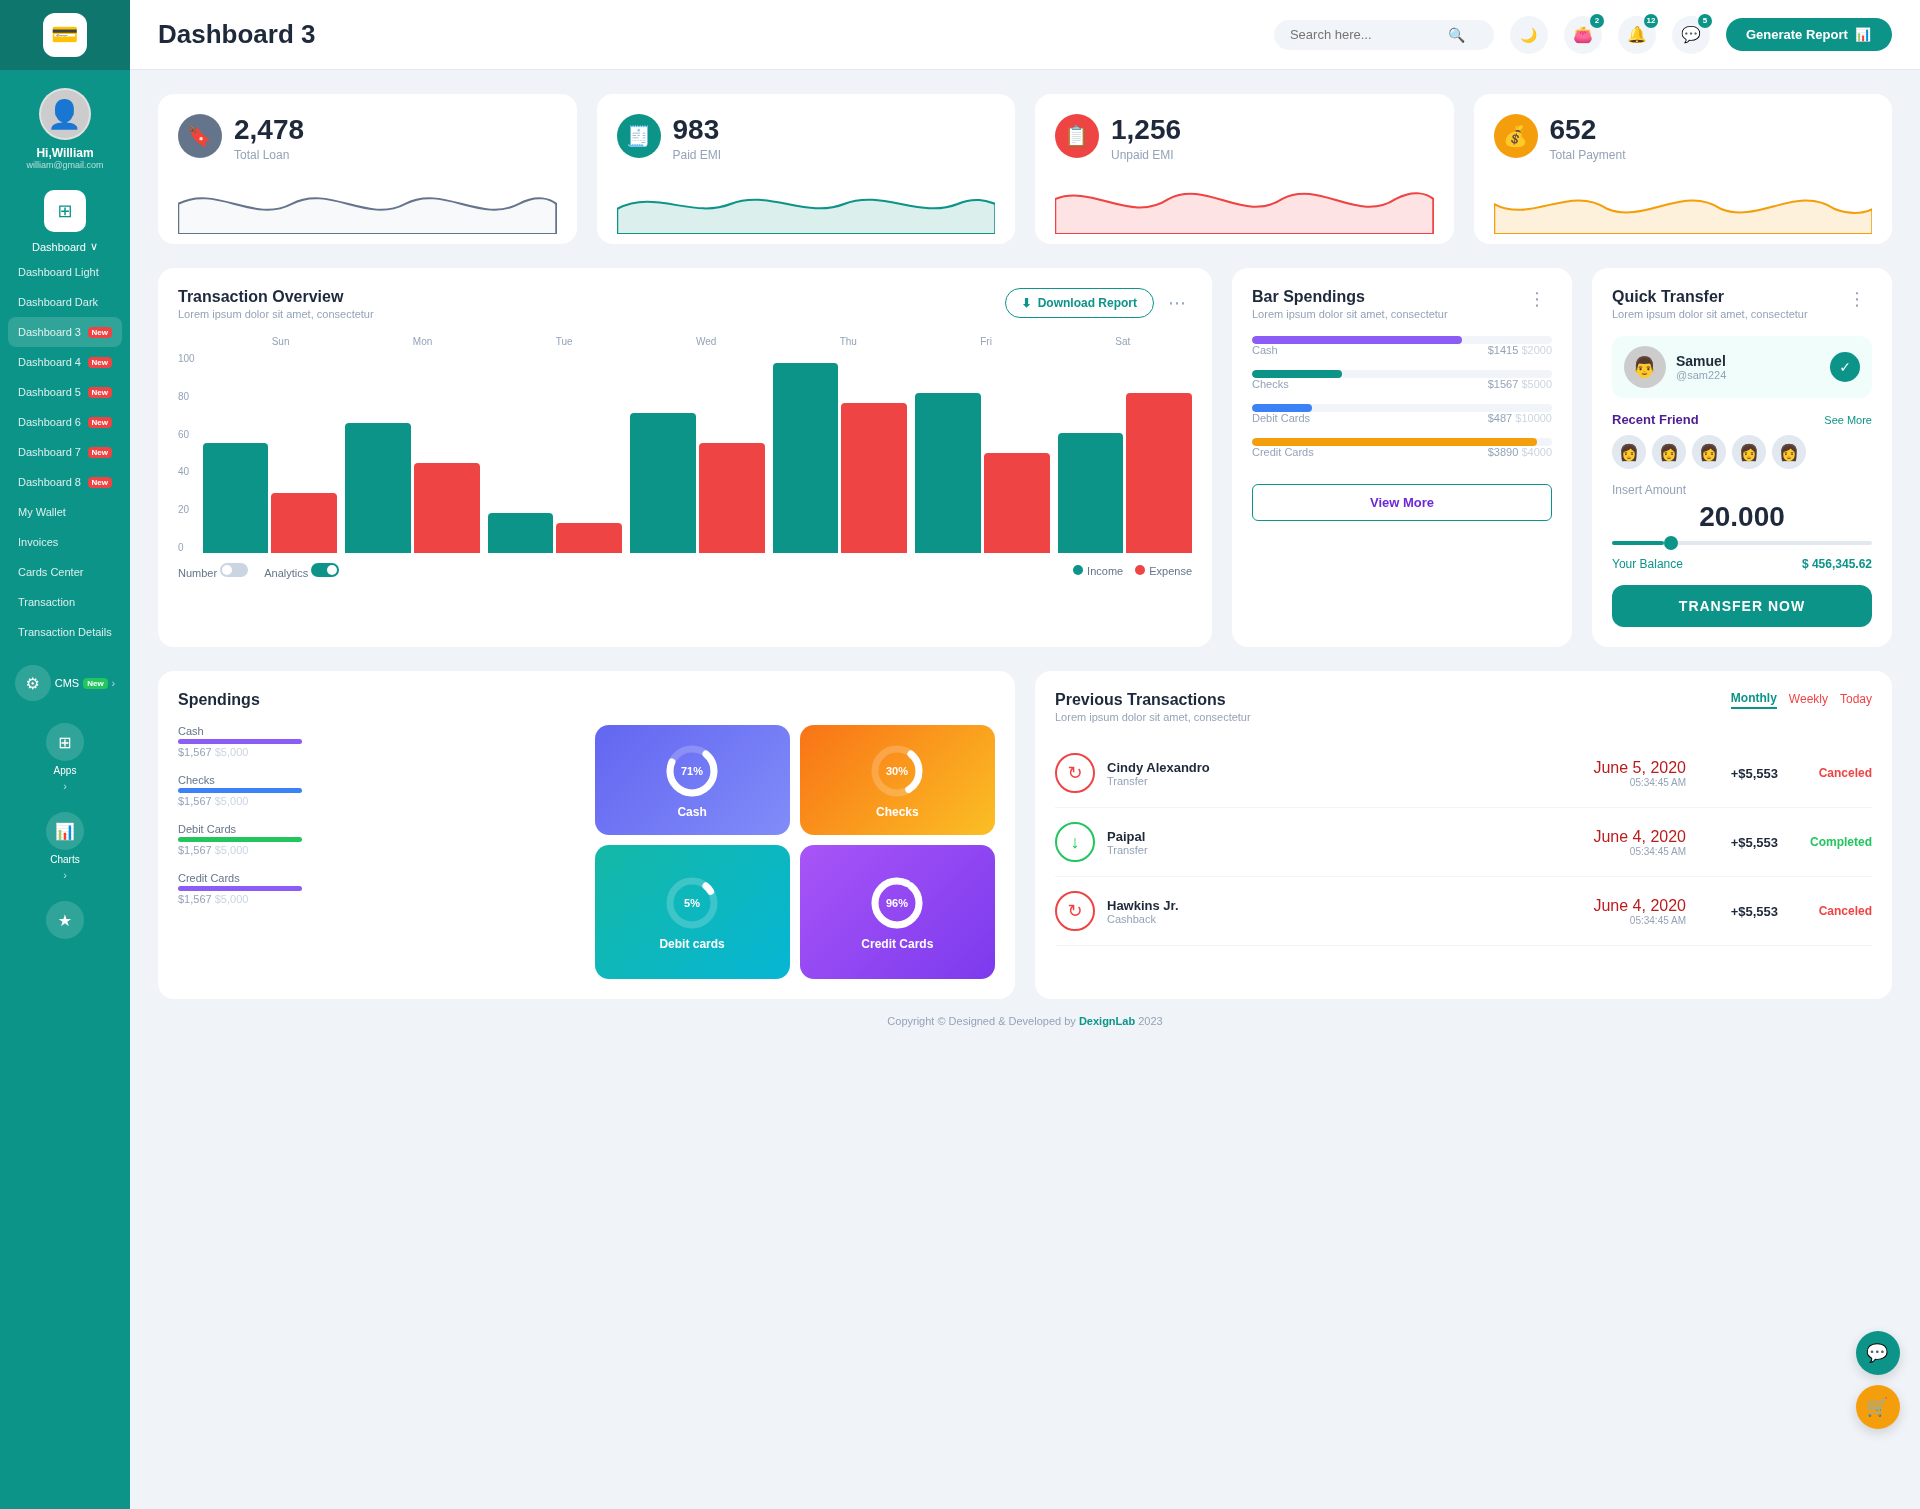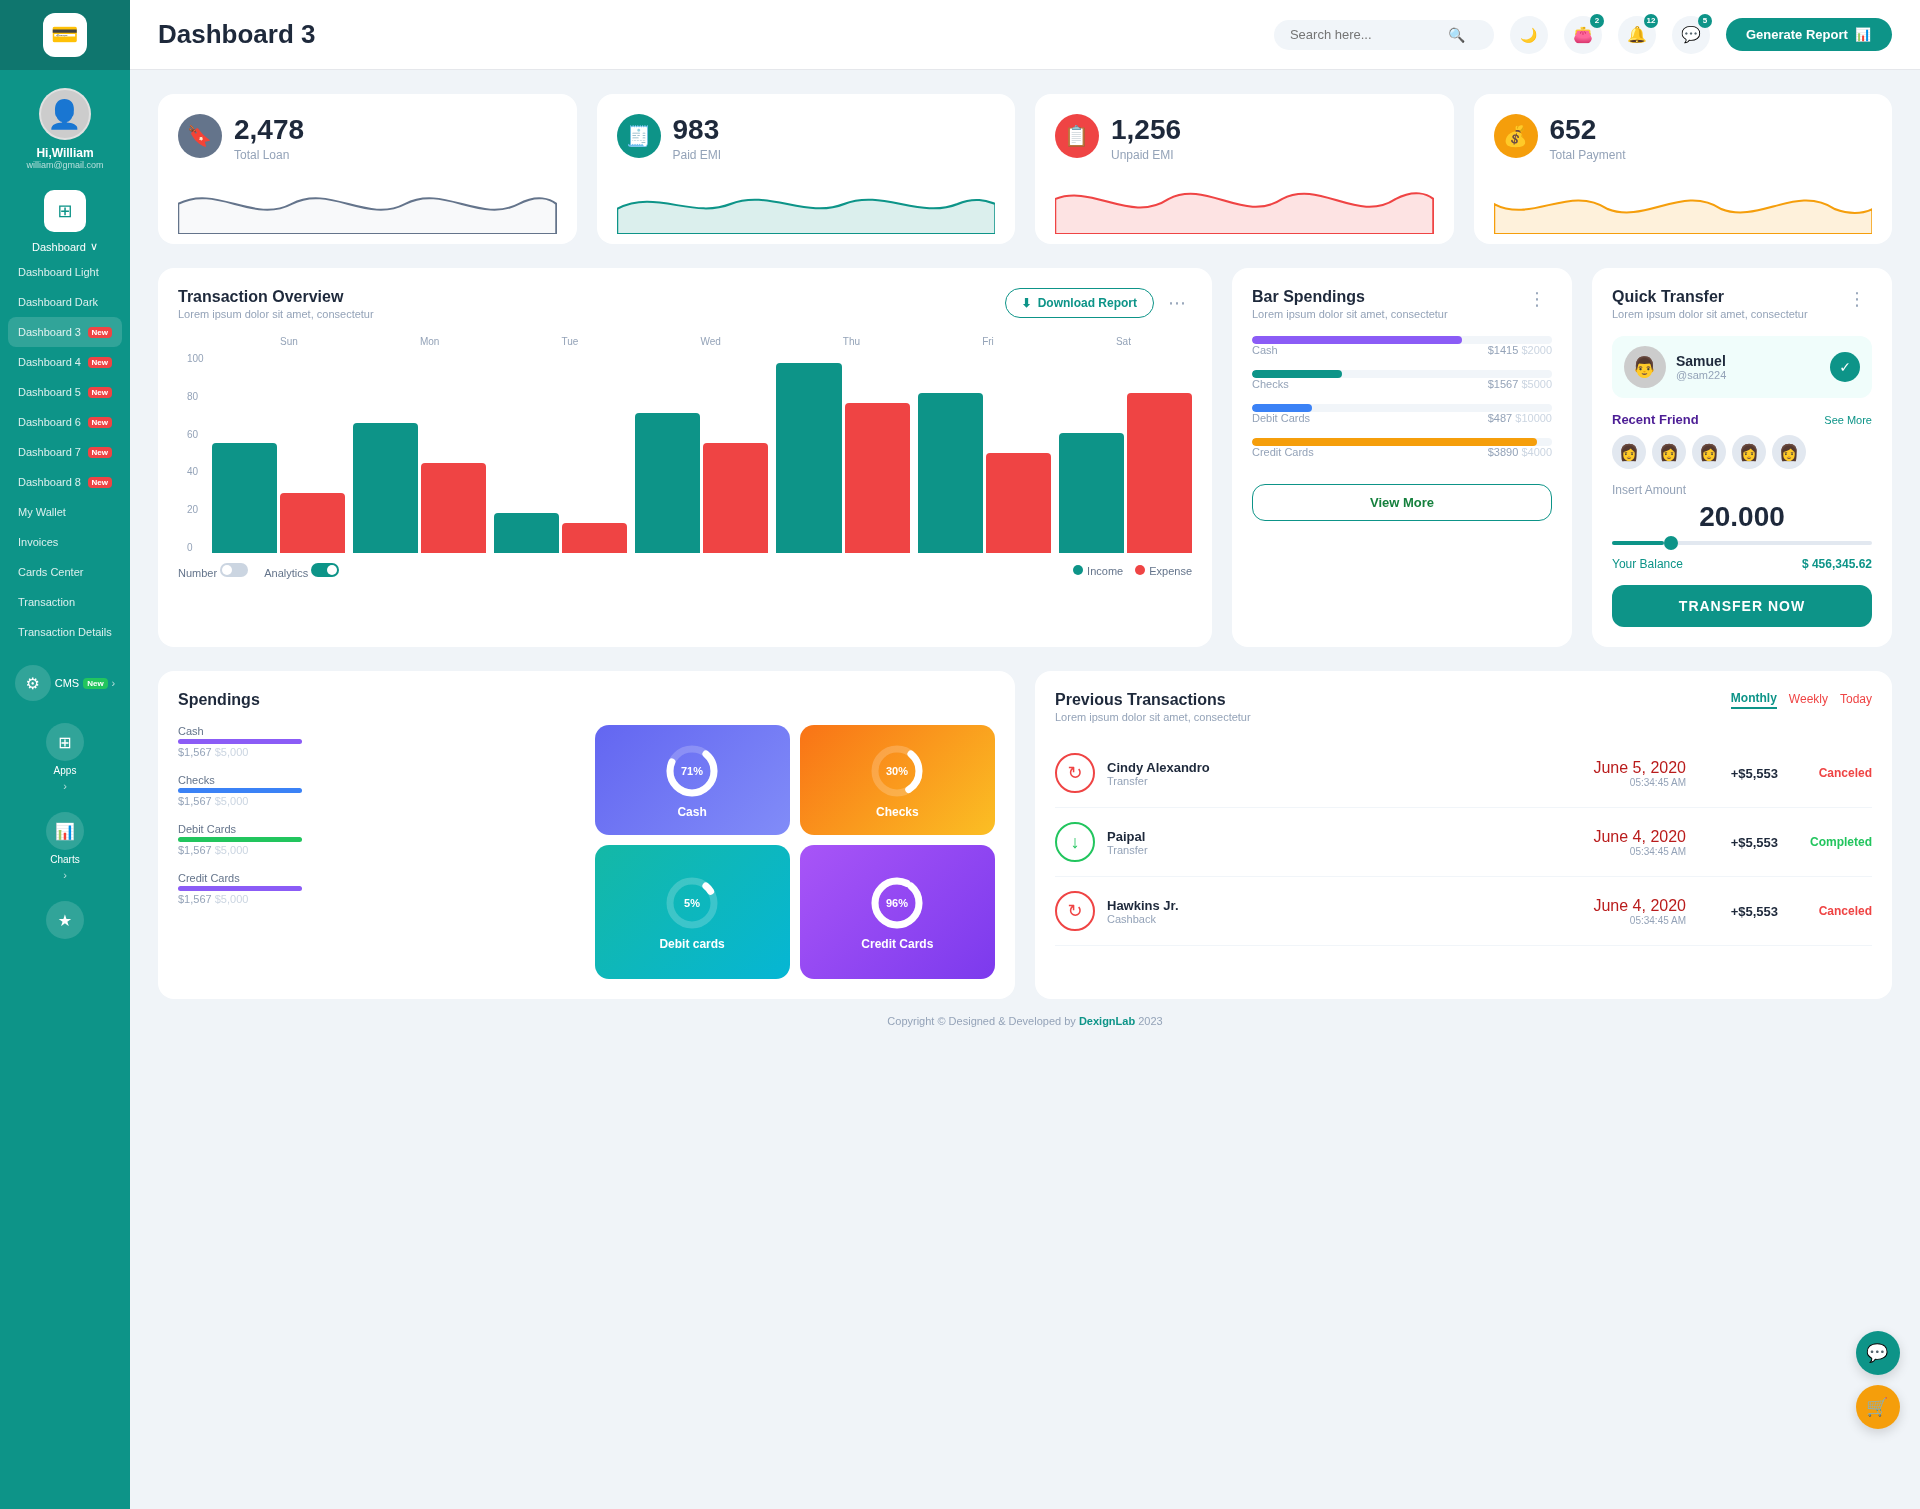--- a/index.html
+++ b/index.html
@@ -289,22 +289,22 @@
       font-size: 11px; color: #94a3b8; margin-bottom: 4px;
     }
     .spending-bar-track {
       height: 8px; background: #f1f5f9; border-radius: 4px; overflow: hidden;
     }
     .spending-bar-fill {
       height: 100%; border-radius: 4px;
     }
     .view-more-btn {
       width: 100%; border: 1.5px solid #0d9488;
-      background: white; color: #15803d;
-      border-radius: 13px; padding: 10px;
+      background: white; color: #6d28d9;
+      border-radius: 6px; padding: 10px;
       font-size: 13px; font-weight: 600; cursor: pointer;
       margin-top: 12px;
     }
 
     
     .qt-user {
       display: flex; align-items: center; gap: 10px;
       background: #f0fdfb; border-radius: 12px; padding: 10px 12px;
       margin-bottom: 14px;
     }
@@ -616,21 +616,21 @@
           </div>
           <div style="display:flex;gap:8px;align-items:center;">
             <button class="download-btn">
               <span>⬇</span>
               <span>Download Report</span>
             </button>
             <button class="more-btn">⋯</button>
           </div>
         </div>
 
-        <div style="position:relative;margin-left:9px;">
+        <div style="position:relative;">
           <div style="display:flex;padding-left:32px;gap:0;justify-content:space-around;font-size:10px;color:#94a3b8;margin-bottom:6px;">
             <span>Sun</span>
             <span>Mon</span>
             <span>Tue</span>
             <span>Wed</span>
             <span>Thu</span>
             <span>Fri</span>
             <span>Sat</span>
           </div>
           <div style="display:flex;">

